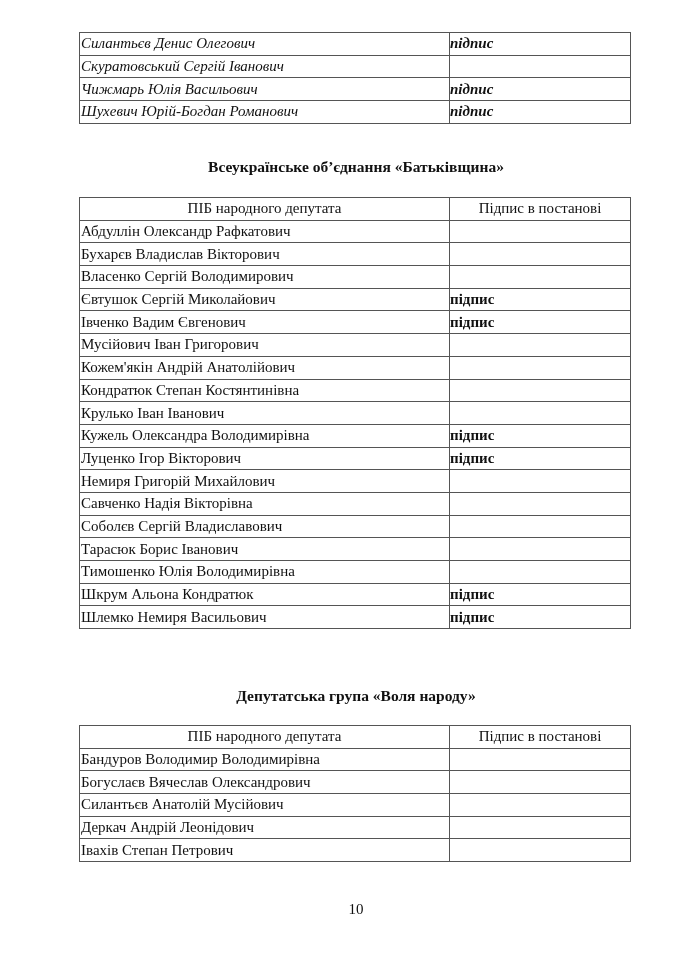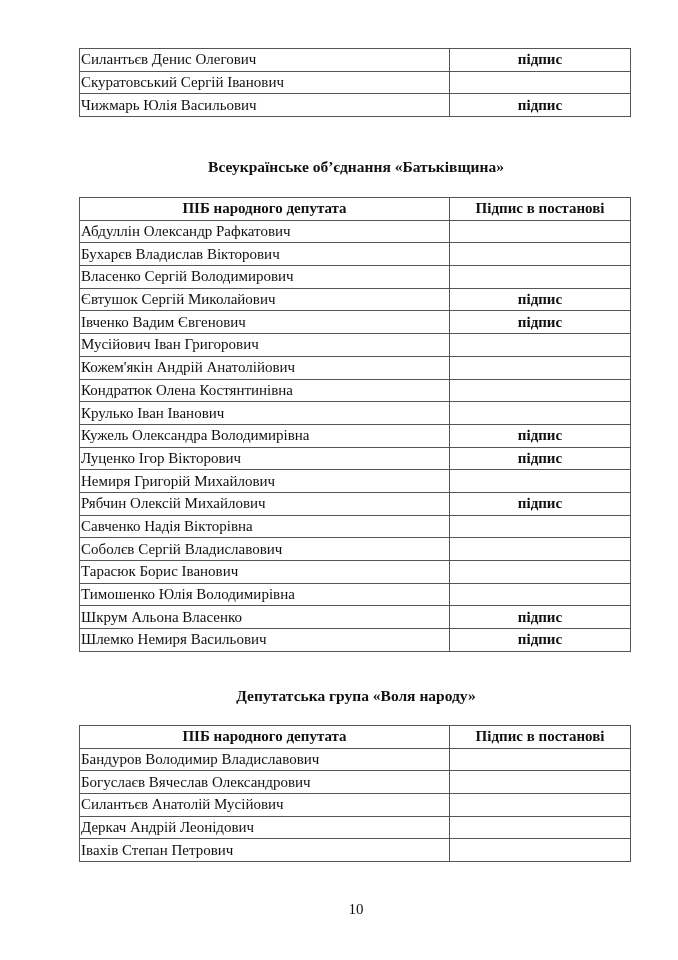--- a/index.html
+++ b/index.html
@@ -2,45 +2,49 @@
 <html><head>
 <meta charset="utf-8">
 <style>
   html, body { margin: 0; padding: 0; background: #ffffff; }
   body { width: 678px; height: 960px; position: relative; overflow: hidden;
          font-family: "Liberation Serif", "DejaVu Serif", serif; color: #111; }
   .tbl { position: absolute; left: 79px; width: 551px; border-collapse: collapse; table-layout: fixed; }
   .tbl td, .tbl th { border: 1px solid #555; height: 21.7px; padding: 0 0 0 1px; font-size: 15px; line-height: 21px; white-space: nowrap; overflow: hidden; }
   .tbl col.c1 { width: 370px; }
   .tbl col.c2 { width: 181px; }
-  .tbl th { font-weight: bold; text-align: center; padding: 0; }
-  .tbl td.sig { text-align: center; font-weight: bold; padding: 0; }
+  .tbl th { font-weight: normal; text-align: center; padding: 0; }
+  .tbl td.sig { text-align: left; font-weight: bold; padding: 0; }
   .tbl td.name { font-weight: normal; text-align: left; }
   .title { position: absolute; left: 0; width: 712px; text-align: center; font-weight: bold; font-size: 15.5px; }
   .pagenum { position: absolute; left: 0; width: 712px; text-align: center; font-size: 15px; top: 901px; }
 </style>
 </head>
 <body>
 
-<table class="tbl" style="top:48px;">
+<table class="tbl" style="top:32px;font-style:italic;">
   <colgroup>
       <col class="c1">
       <col class="c2">
     </colgroup>
   <tbody>
     <tr>
         <td class="name">Силантьєв Денис Олегович</td>
         <td class="sig">підпис</td>
       </tr>
     <tr>
         <td class="name">Скуратовський Сергій Іванович</td>
         <td class="sig"></td>
       </tr>
     <tr>
         <td class="name">Чижмарь Юлія Васильович</td>
+        <td class="sig">підпис</td>
+      </tr>
+    <tr>
+        <td class="name">Шухевич Юрій-Богдан Романович</td>
         <td class="sig">підпис</td>
       </tr>
   </tbody>
 </table>
 
 <div class="title" style="top:158px;">Всеукраїнське об’єднання «Батьківщина»</div>
 
 <table class="tbl" style="top:197px;">
   <colgroup>
       <col class="c1">
@@ -75,61 +79,57 @@
       </tr>
     <tr>
         <td class="name">Мусійович Іван Григорович</td>
         <td class="sig"></td>
       </tr>
     <tr>
         <td class="name">Кожем'якін Андрій Анатолійович</td>
         <td class="sig"></td>
       </tr>
     <tr>
-        <td class="name">Кондратюк Олена Костянтинівна</td>
+        <td class="name">Кондратюк Степан Костянтинівна</td>
         <td class="sig"></td>
       </tr>
     <tr>
         <td class="name">Крулько Іван Іванович</td>
         <td class="sig"></td>
       </tr>
     <tr>
         <td class="name">Кужель Олександра Володимирівна</td>
         <td class="sig">підпис</td>
       </tr>
     <tr>
         <td class="name">Луценко Ігор Вікторович</td>
         <td class="sig">підпис</td>
       </tr>
     <tr>
         <td class="name">Немиря Григорій Михайлович</td>
         <td class="sig"></td>
       </tr>
     <tr>
-        <td class="name">Рябчин Олексій Михайлович</td>
-        <td class="sig">підпис</td>
-      </tr>
-    <tr>
         <td class="name">Савченко Надія Вікторівна</td>
         <td class="sig"></td>
       </tr>
     <tr>
         <td class="name">Соболєв Сергій Владиславович</td>
         <td class="sig"></td>
       </tr>
     <tr>
         <td class="name">Тарасюк Борис Іванович</td>
         <td class="sig"></td>
       </tr>
     <tr>
         <td class="name">Тимошенко Юлія Володимирівна</td>
         <td class="sig"></td>
       </tr>
     <tr>
-        <td class="name">Шкрум Альона Власенко</td>
+        <td class="name">Шкрум Альона Кондратюк</td>
         <td class="sig">підпис</td>
       </tr>
     <tr>
         <td class="name">Шлемко Немиря Васильович</td>
         <td class="sig">підпис</td>
       </tr>
   </tbody>
 </table>
 
 <div class="title" style="top:687px;">Депутатська група «Воля народу»</div>
@@ -140,21 +140,21 @@
       <col class="c2">
     </colgroup>
   <thead>
     <tr>
       <th>ПІБ народного депутата</th>
       <th>Підпис в постанові</th>
     </tr>
   </thead>
   <tbody>
     <tr>
-        <td class="name">Бандуров Володимир Владиславович</td>
+        <td class="name">Бандуров Володимир Володимирівна</td>
         <td class="sig"></td>
       </tr>
     <tr>
         <td class="name">Богуслаєв Вячеслав Олександрович</td>
         <td class="sig"></td>
       </tr>
     <tr>
         <td class="name">Силантьєв Анатолій Мусійович</td>
         <td class="sig"></td>
       </tr>

